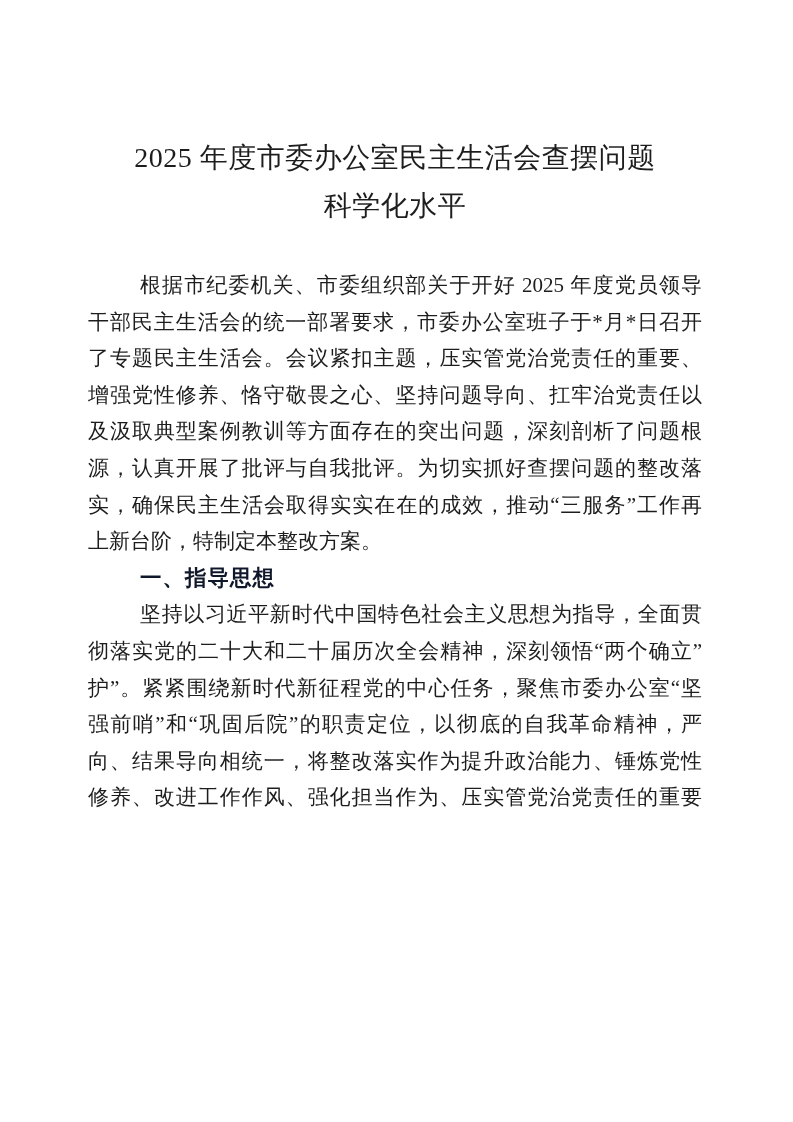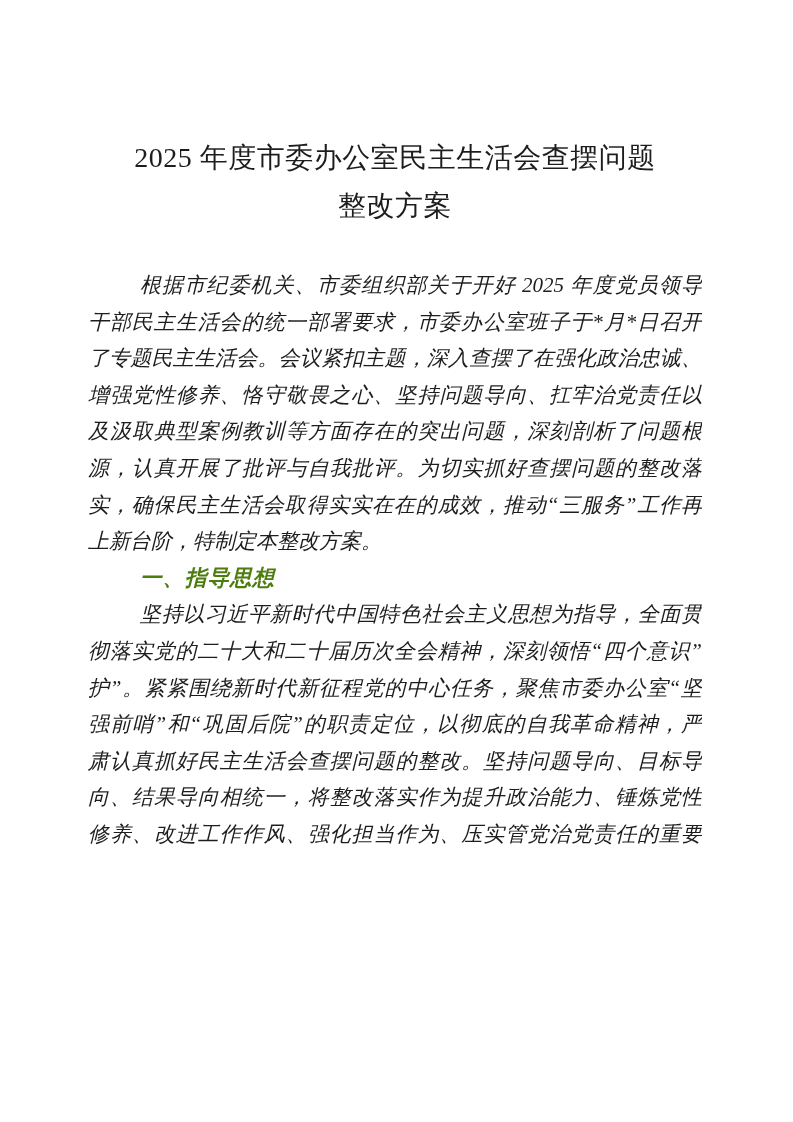--- a/index.html
+++ b/index.html
@@ -29,21 +29,20 @@
     letter-spacing: 0.5px;
   }
   .title-line {
     text-align: center;
     white-space: nowrap;
   }
   .doc-body {
     margin-top: 37px;
     font-size: 21px;
     line-height: 36.6px;
-    font-style: italic;
   }
   .line {
     height: 36.6px;
     overflow: hidden;
     text-align: justify;
     text-align-last: justify;
   }
   .line.indent {
     text-indent: 52px;
   }
@@ -52,42 +51,41 @@
     text-align-last: left;
   }
   .line.heading {
     font-family: "Liberation Sans", "DejaVu Sans", sans-serif;
     font-weight: 700;
     font-size: 21.5px;
     text-align: left;
     text-align-last: left;
     text-indent: 52px;
     letter-spacing: 1px;
-    color: #4d7c0f;
+    color: #0f172a;
   }
 </style>
 </head>
 <body>
 
 <div class="page">
   <header class="doc-title">
       <div class="title-line">2025 年度市委办公室民主生活会查摆问题</div>
-      <div class="title-line">整改方案</div>
+      <div class="title-line">科学化水平</div>
     </header>
   <main class="doc-body">
       <div class="line body-line indent">根据市纪委机关、市委组织部关于开好 2025 年度党员领导</div>
       <div class="line body-line">干部民主生活会的统一部署要求，市委办公室班子于*月*日召开</div>
-      <div class="line body-line">了专题民主生活会。会议紧扣主题，深入查摆了在强化政治忠诚、</div>
+      <div class="line body-line">了专题民主生活会。会议紧扣主题，压实管党治党责任的重要、</div>
       <div class="line body-line">增强党性修养、恪守敬畏之心、坚持问题导向、扛牢治党责任以</div>
       <div class="line body-line">及汲取典型案例教训等方面存在的突出问题，深刻剖析了问题根</div>
       <div class="line body-line">源，认真开展了批评与自我批评。为切实抓好查摆问题的整改落</div>
       <div class="line body-line">实，确保民主生活会取得实实在在的成效，推动“三服务”工作再</div>
       <div class="line body-line para-end">上新台阶，特制定本整改方案。</div>
       <div class="line heading">一、指导思想</div>
       <div class="line body-line indent">坚持以习近平新时代中国特色社会主义思想为指导，全面贯</div>
-      <div class="line body-line">彻落实党的二十大和二十届历次全会精神，深刻领悟“四个意识”</div>
+      <div class="line body-line">彻落实党的二十大和二十届历次全会精神，深刻领悟“两个确立”</div>
       <div class="line body-line">护”。紧紧围绕新时代新征程党的中心任务，聚焦市委办公室“坚</div>
       <div class="line body-line">强前哨”和“巩固后院”的职责定位，以彻底的自我革命精神，严</div>
-      <div class="line body-line">肃认真抓好民主生活会查摆问题的整改。坚持问题导向、目标导</div>
       <div class="line body-line">向、结果导向相统一，将整改落实作为提升政治能力、锤炼党性</div>
       <div class="line body-line">修养、改进工作作风、强化担当作为、压实管党治党责任的重要</div>
     </main>
 </div>
 
 </body></html>

